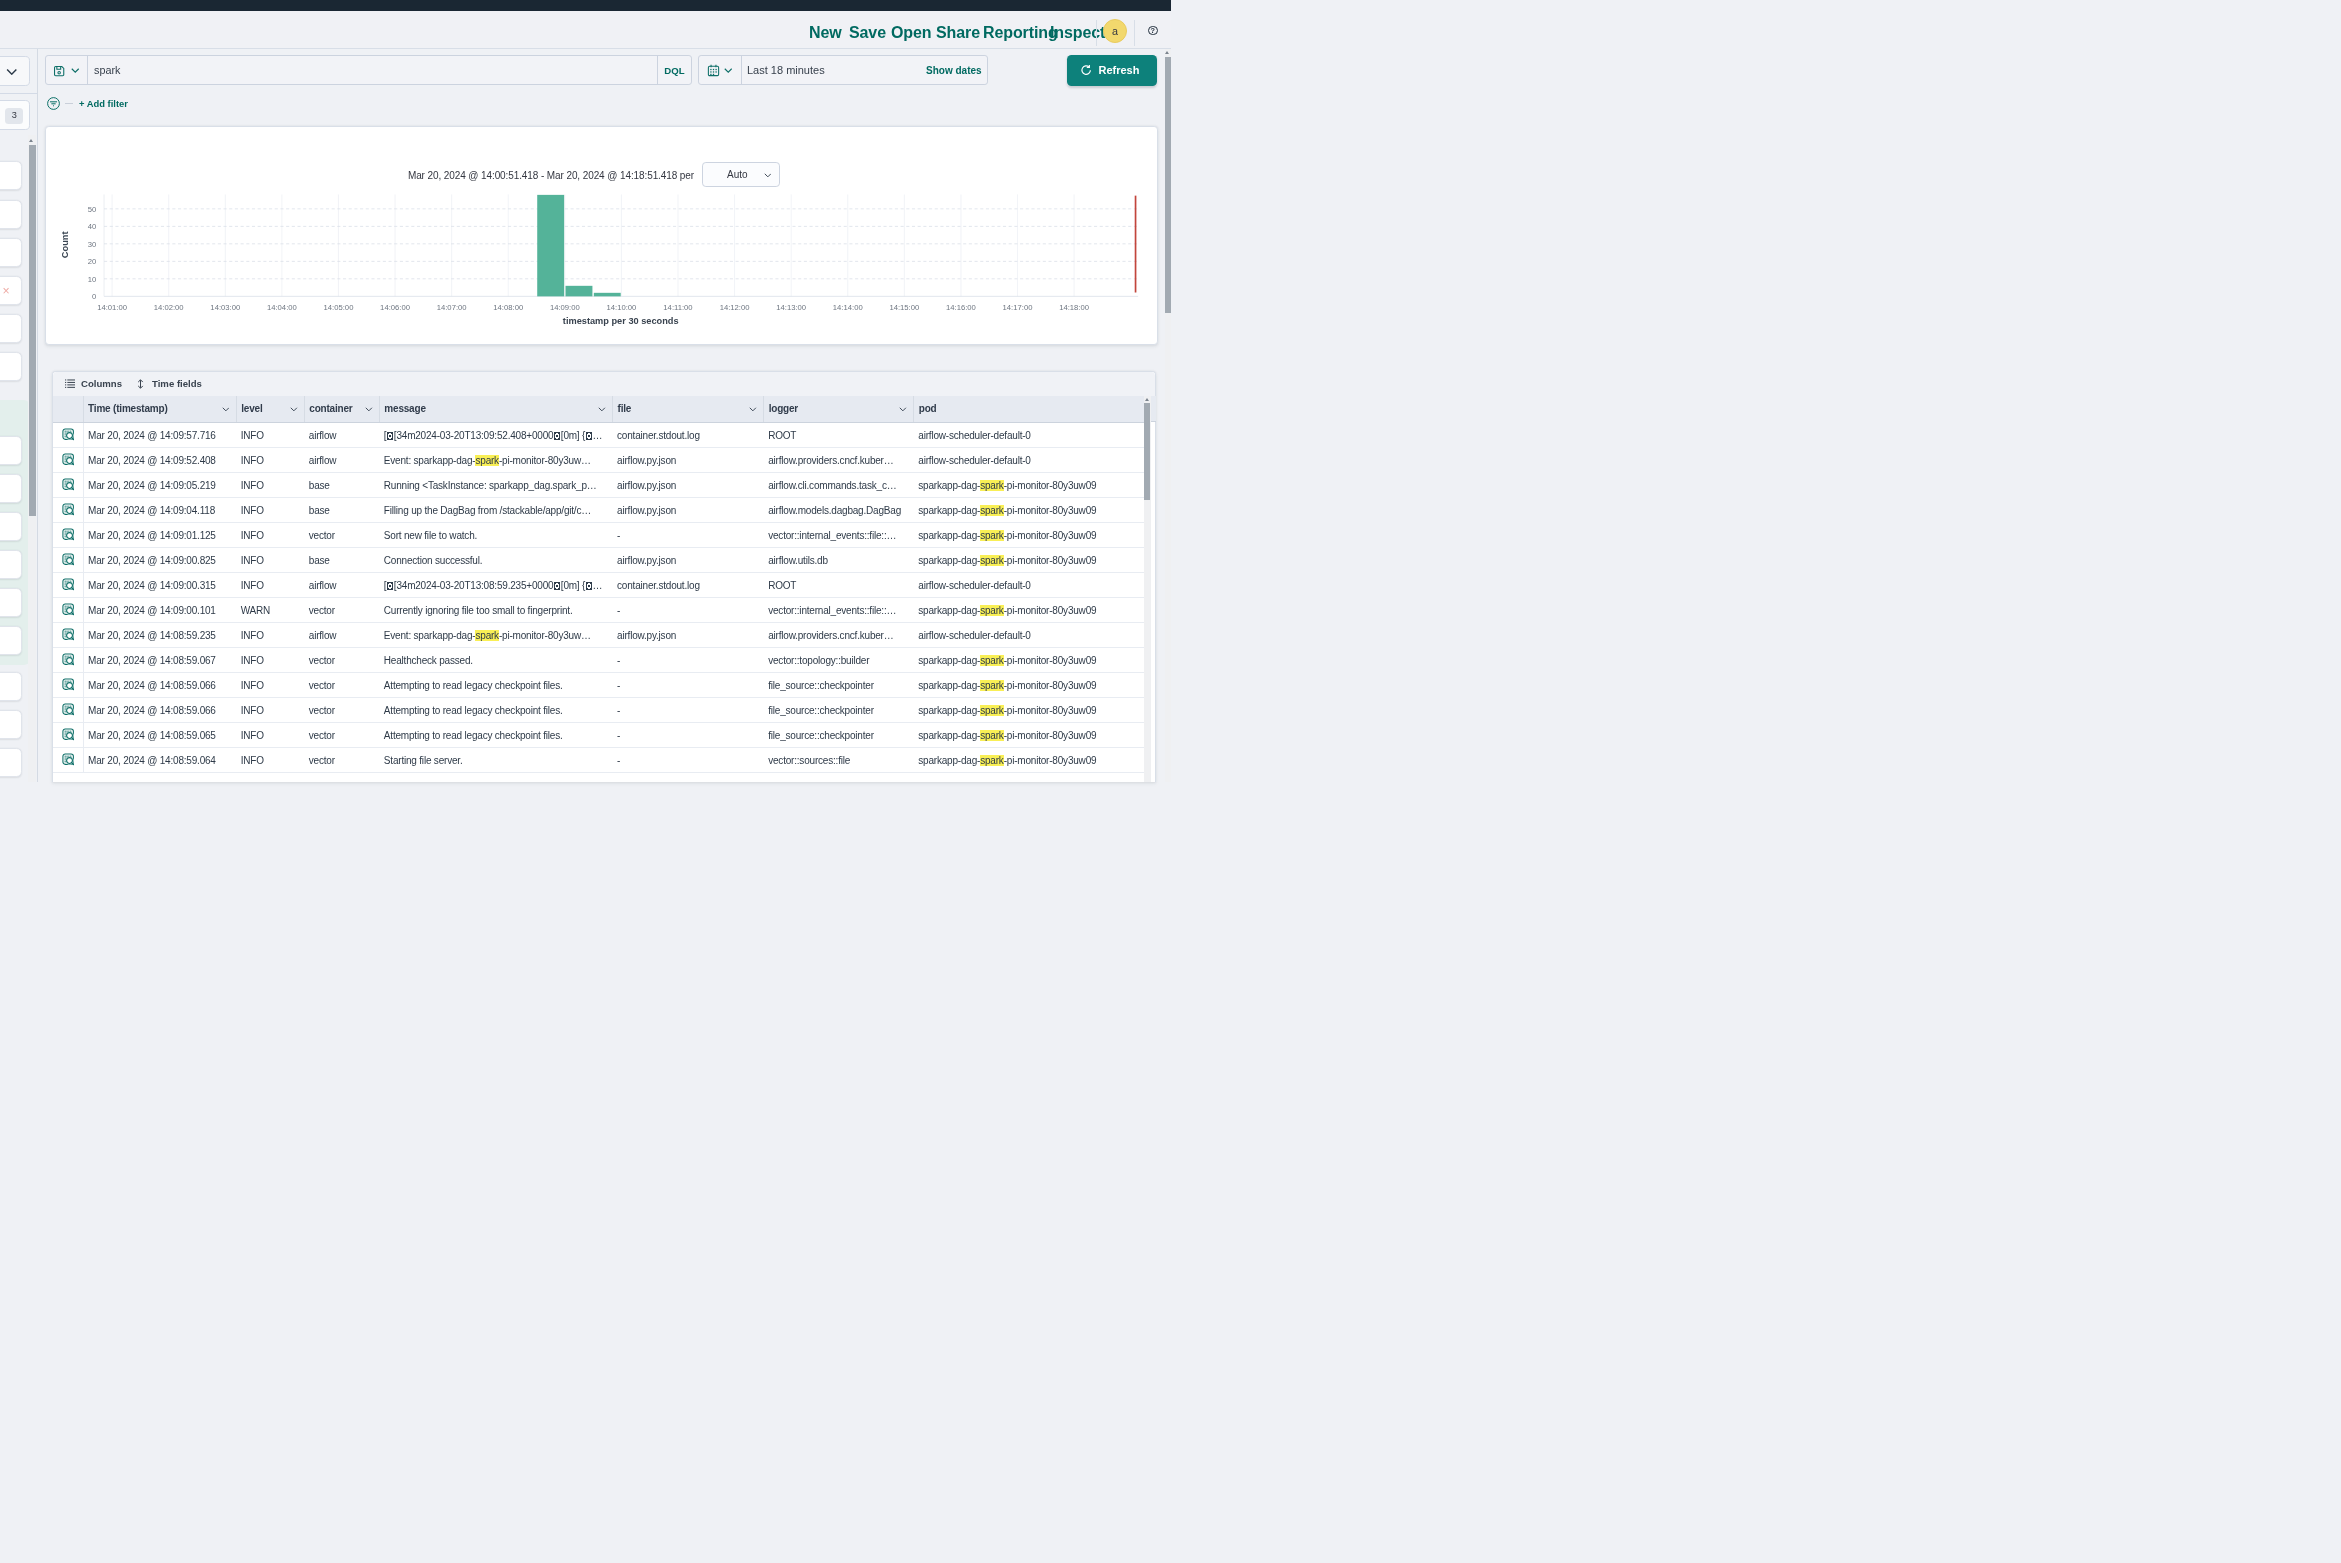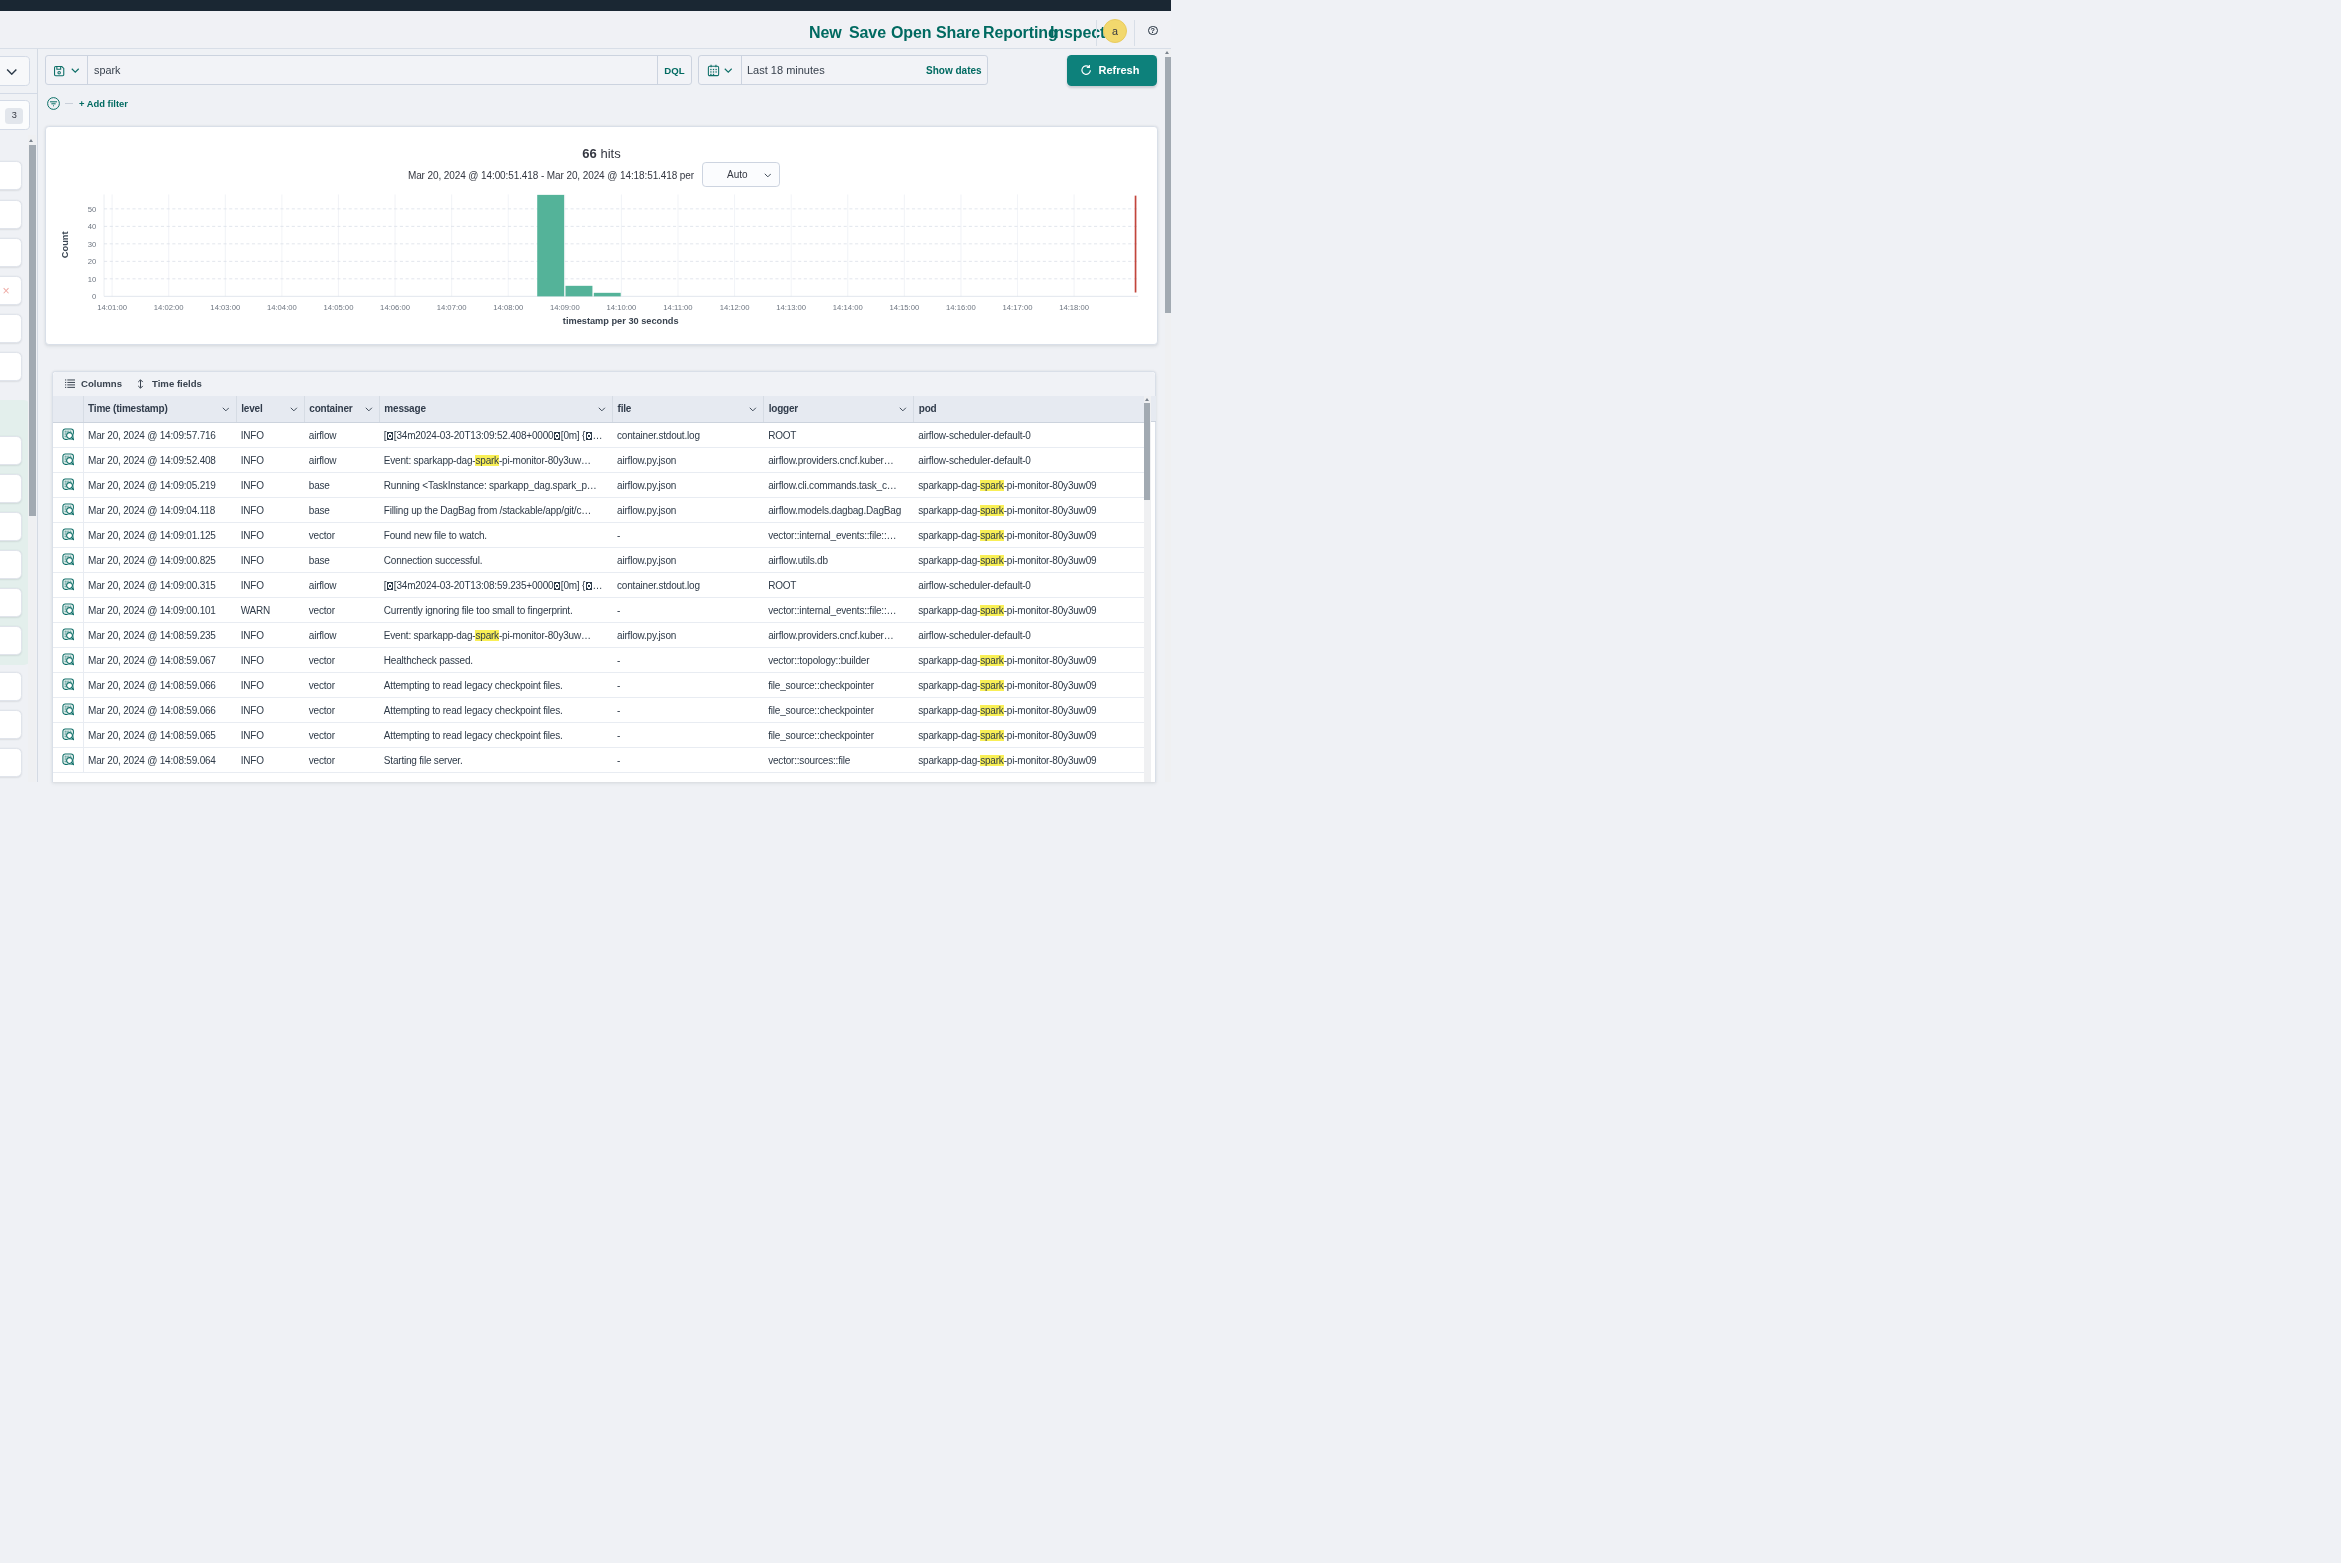--- a/index.html
+++ b/index.html
@@ -145,21 +145,20 @@
     <g stroke="#016a61" stroke-width="1.3">
       <line x1="3.9" y1="6.3" x2="13.1" y2="6.3"></line>
       <line x1="5.7" y1="8.9" x2="11.3" y2="8.9"></line>
       <line x1="7.9" y1="11.5" x2="9.1" y2="11.5"></line>
     </g>
   </svg>
 <div id="fdash"></div>
 <div id="addf">+ Add filter</div>
 
 <div class="panel" id="chartp">
-<div id="htitle"><b>66</b> hits</div>
 <div id="hsub">Mar 20, 2024 @ 14:00:51.418 - Mar 20, 2024 @ 14:18:51.418 per</div>
 <div id="hsel"><span>Auto</span><svg width="7.7" height="4.6" viewBox="0 0 10 6">
         <polyline points="1,1 5,5 9,1" fill="none" stroke="#404b59" stroke-width="1.3"></polyline>
       </svg></div>
 <svg width="1111" height="218" viewBox="0 0 1445 283" style="position:absolute;left:0;top:0">
       <line x1="86.0" y1="87.5" x2="86.0" y2="220.0" stroke="#edeff4" stroke-width="1"></line>
       <line x1="159.6" y1="87.5" x2="159.6" y2="220.0" stroke="#edeff4" stroke-width="1"></line>
       <line x1="233.2" y1="87.5" x2="233.2" y2="220.0" stroke="#edeff4" stroke-width="1"></line>
       <line x1="306.8" y1="87.5" x2="306.8" y2="220.0" stroke="#edeff4" stroke-width="1"></line>
       <line x1="380.4" y1="87.5" x2="380.4" y2="220.0" stroke="#edeff4" stroke-width="1"></line>
@@ -389,21 +388,21 @@
                 <rect x="3.4" y="8.2" width="1.5" height="1.5"></rect>
                 <rect x="3.4" y="10.6" width="1.5" height="1.5"></rect>
               </g>
               <circle cx="10" cy="10" r="5.1" fill="#fff" stroke="none"></circle>
               <circle cx="9.8" cy="9.8" r="3.8" fill="none" stroke="#0e6f68" stroke-width="1.4"></circle>
               <line x1="12.6" y1="12.6" x2="15" y2="15" stroke="#0e6f68" stroke-width="1.6" stroke-linecap="round"></line>
             </svg></td>
           <td>Mar 20, 2024 @ 14:09:01.125</td>
           <td>INFO</td>
           <td>vector</td>
-          <td>Found new file to watch.</td>
+          <td>Sort new file to watch.</td>
           <td>-</td>
           <td>vector::internal_events::file::…</td>
           <td class="c7">sparkapp-dag-<mark>spark</mark>-pi-monitor-80y3uw09</td>
         </tr>
 <tr>
           <td class="c0"><svg class="insp" viewBox="0 0 16 16" width="12.3" height="12.3">
               <rect x="1.2" y="1.2" width="13.6" height="13.6" rx="3" fill="none" stroke="#0e6f68" stroke-width="1.4"></rect>
               <g fill="#0e6f68">
                 <rect x="3.4" y="3.4" width="1.5" height="1.5"></rect>
                 <rect x="5.8" y="3.4" width="1.5" height="1.5"></rect>

